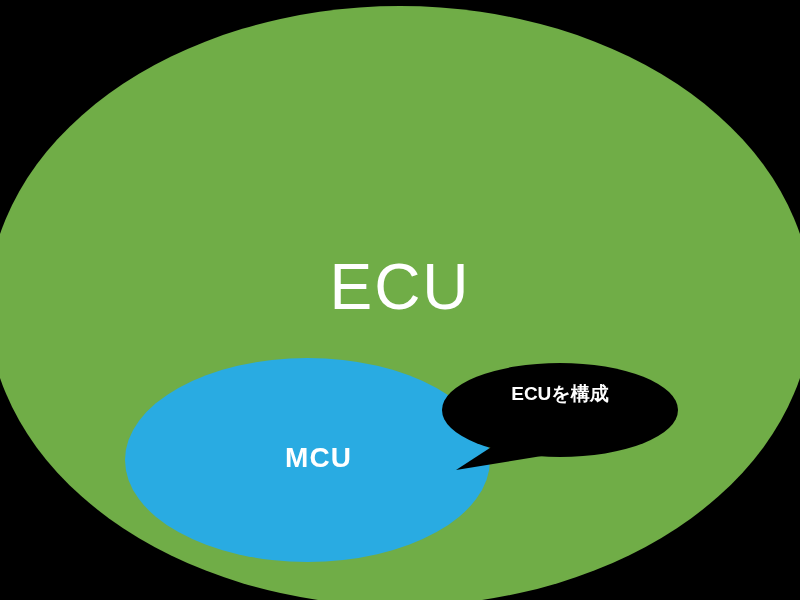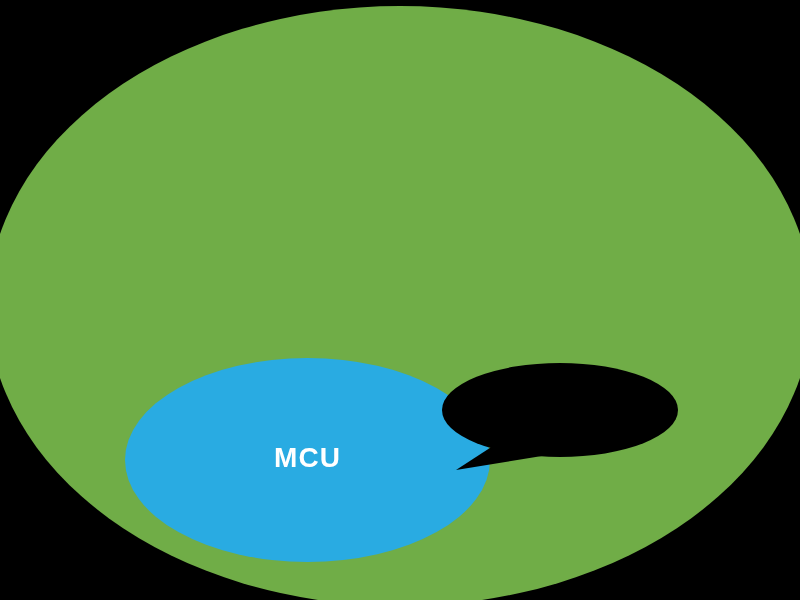--- a/index.html
+++ b/index.html
@@ -41,21 +41,21 @@
   }
   .label.ecu {
     left: 0;
     right: 0;
     top: 250px;
     font-size: 64px;
     font-weight: 400;
     letter-spacing: 2px;
   }
   .label.mcu {
-    left: 125px;
+    left: 136px;
     width: 365px;
     top: 442px;
     font-size: 28px;
     font-weight: 700;
     letter-spacing: 1px;
   }
   .callout-shape {
     position: absolute;
     left: 430px;
     top: 352px;
@@ -75,26 +75,28 @@
     user-select: none;
   }
 </style>
 </head>
 <body>
 
 <div class="stage">
 
   <div class="ellipse outer"></div>
 
+  <div class="label ecu">ECU</div>
 
   <div class="ellipse inner"></div>
 
   <div class="label mcu">MCU</div>
 
   <svg class="callout-shape" viewBox="0 0 260 130" xmlns="http://www.w3.org/2000/svg">
     <ellipse cx="130" cy="58" rx="118" ry="47" fill="#000000"></ellipse>
     <polygon points="66,92 118,103 26,118" fill="#000000"></polygon>
   </svg>
 
   <div class="callout-text">
+    <div>ECUを構成</div>
   </div>
 
 </div>
 
 </body></html>

